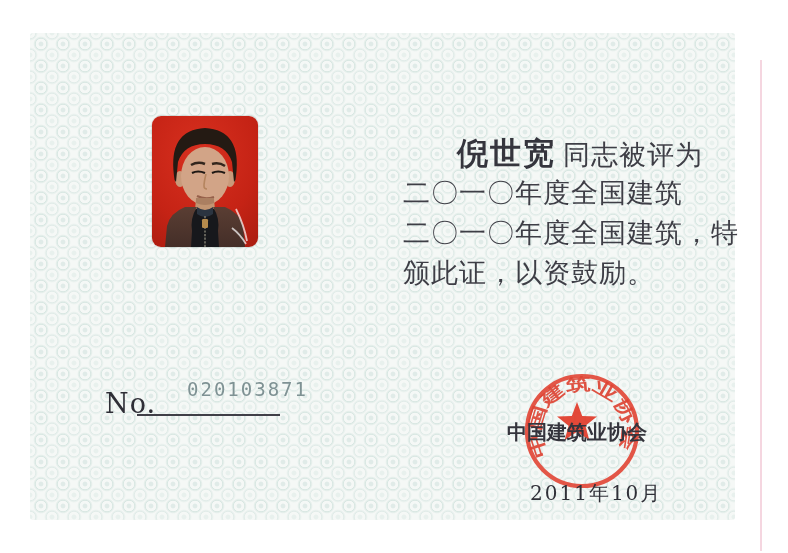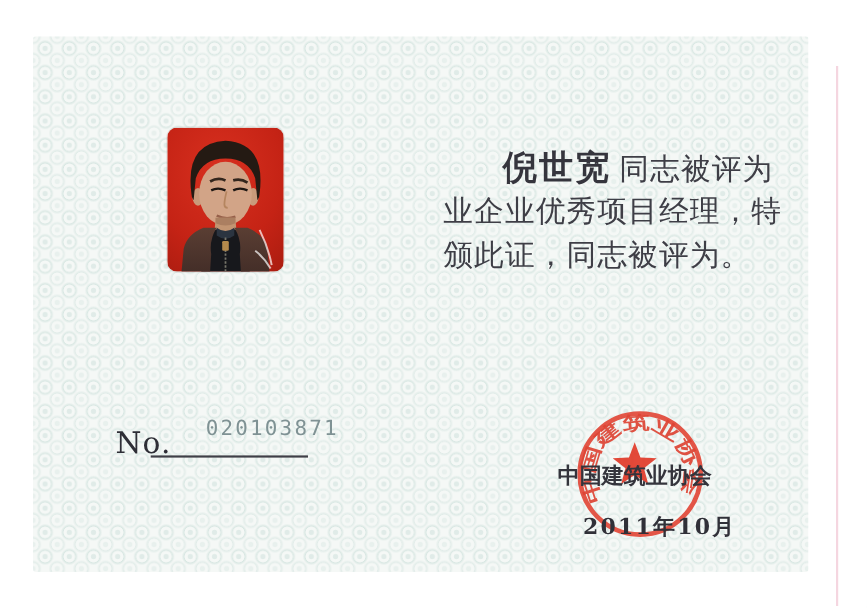--- a/index.html
+++ b/index.html
@@ -40,21 +40,21 @@
     position:absolute;left:157px;top:347px;
     font-family:"DejaVu Sans Mono","Liberation Mono",monospace;
     font-size:19px;color:#7f9294;letter-spacing:2px;line-height:1;
   }
   .seal-svg{position:absolute;left:487px;top:333px;width:130px;height:130px;}
   .issuer{
     position:absolute;left:477px;top:387px;font-size:20px;font-weight:bold;
     color:#34343c;white-space:nowrap;line-height:1.2;
   }
   .seal-date{
-    position:absolute;left:500px;top:433px;font-size:20px;font-weight:bold;
+    position:absolute;left:500px;top:448px;font-size:20px;font-weight:normal;
     color:#303038;letter-spacing:2px;white-space:nowrap;line-height:1.2;
   }
   .scanline{position:absolute;left:760px;top:60px;width:2px;height:493px;background:rgba(233,163,186,.45);}
 </style>
 </head>
 <body>
 
 <div class="page">
 
   <div class="card">
@@ -92,22 +92,23 @@
         <path d="M13,131 L15,110 Q18,97 33,91 L45,91 Q38,102 40,115 L39,131 Z" fill="url(#jk)"></path>
         <path d="M93,131 L91,110 Q88,97 73,91 L61,91 Q68,102 66,115 L67,131 Z" fill="url(#jk)"></path>
         <path d="M84,93 q8,16 11,32 M80,112 q8,6 14,16" stroke="rgba(255,255,255,.7)" stroke-width="1.8" fill="none"></path>
       </svg>
     </div>
 
     <div class="bodytext">
       <div class="bl bl-1">
         <span class="name">倪世宽</span><span>同志被评为</span>
       </div>
-      <div class="bl">业企业优秀项目经理，特</div>
-      <div class="bl">颁此证，同志被评为。</div>
+      <div class="bl">二〇一〇年度全国建筑</div>
+      <div class="bl">二〇一〇年度全国建筑，特</div>
+      <div class="bl">颁此证，以资鼓励。</div>
     </div>
 
     <div class="serial">020103871</div>
     <div class="no-label">No.</div>
     <div class="no-underline"></div>
 
     <svg class="seal-svg" viewBox="0 0 130 130">
       <circle cx="65" cy="65" r="55" fill="none" stroke="#e14434" stroke-width="4.2" opacity="0.9"></circle>
       <path id="sealArc" d="M31.4,88.5 A41,41 0 1 1 98.6,88.5" fill="none"></path>
       <text font-size="17" font-weight="bold" fill="#de4434" opacity="0.92" font-family="DejaVu Serif, Liberation Serif, serif">

